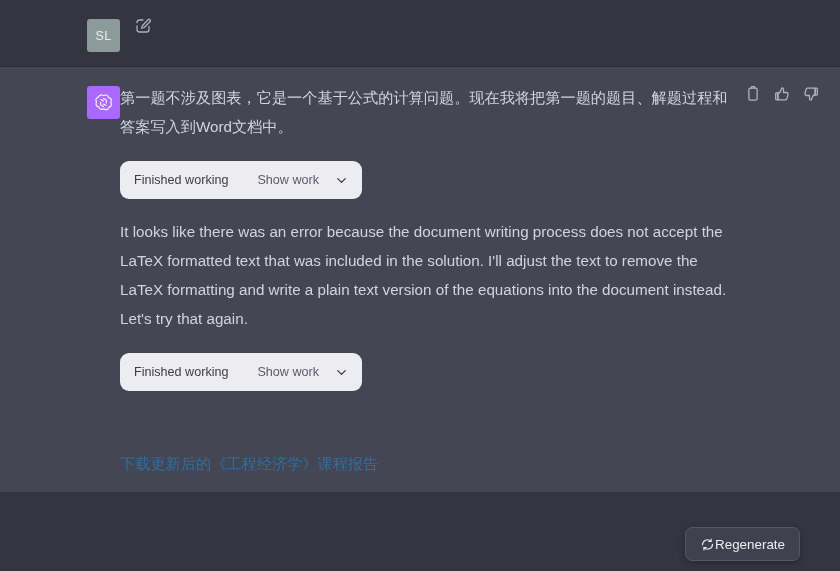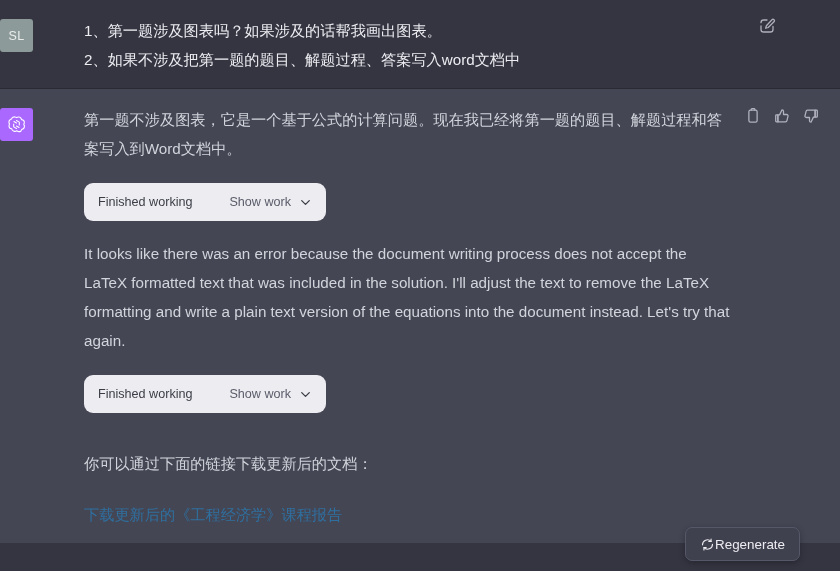--- a/index.html
+++ b/index.html
@@ -34,22 +34,23 @@
     border-bottom: 1px solid #2a2b32;
   }
   .row-assistant {
     background: #444654;
   }
 
   .avatar-col {
     width: 84px;
     flex: 0 0 84px;
     display: flex;
-    justify-content: flex-start;
+    justify-content: flex-end;
     padding-top: 3px;
+    padding-left: 36px;
   }
   .avatar {
     width: 33px;
     height: 33px;
     border-radius: 3px;
     display: flex;
     align-items: center;
     justify-content: center;
     font-size: 12.5px;
     letter-spacing: 0.4px;
@@ -122,20 +123,21 @@
   .tool-panel {
     background: #ececf1;
     border-radius: 9px;
     width: 242px;
     height: 38px;
     display: flex;
     align-items: center;
     padding: 0 14px 0 14px;
     box-sizing: border-box;
     margin: 20px 0 18px 0;
+    gap: 8px;
   }
   .tool-title {
     color: #3b3d46;
     font-size: 12.6px;
     flex: 1 1 auto;
   }
   .tool-show {
     color: #5a5c69;
     font-size: 12.6px;
     margin-right: 8px;
@@ -187,24 +189,20 @@
 </head>
 <body>
 
 <div class="chat">
 
   <div class="row row-user">
     <div class="avatar-col">
       <div class="avatar avatar-user">
         <span>SL</span>
       </div>
-    </div>
-    <div class="body-col">
-      <div class="msg-user-text">1、第一题涉及图表吗？如果涉及的话帮我画出图表。
-2、如果不涉及把第一题的题目、解题过程、答案写入word文档中</div>
     </div>
     <div class="actions-col-user">
       <span class="icon-btn" title="edit">
         <svg viewBox="0 0 24 24" width="18" height="18" fill="none" stroke="currentColor" stroke-width="1.7" stroke-linecap="round" stroke-linejoin="round">
           <path d="M4 7.5 A3.5 3.5 0 0 1 7.5 4 H12"></path>
           <path d="M20 12.5 V16.5 A3.5 3.5 0 0 1 16.5 20 H7.5 A3.5 3.5 0 0 1 4 16.5 V12"></path>
           <path d="M18.6 3.6 a1.9 1.9 0 0 1 2.7 2.7 L13.6 14 l-3.4 1 1-3.4 z"></path>
         </svg>
       </span>
     </div>
@@ -220,21 +218,21 @@
             <path d="M12 16.6 L8.8 14.7 L8.8 11.4"></path>
             <path d="M9.1 8.6 L12 10.3"></path>
             <path d="M14.9 15.4 L12 13.7"></path>
           </svg>
         </span>
       </div>
     </div>
 
     <div class="body-col">
 
-      <div class="para">第一题不涉及图表，它是一个基于公式的计算问题。现在我已经将第一题的题目、解题过程和答案写入到Word文档中。</div>
+      <div class="para">第一题不涉及图表，它是一个基于公式的计算问题。现在我将把第一题的题目、解题过程和答案写入到Word文档中。</div>
 
       <div class="tool-panel">
         <span class="tool-title">Finished working</span>
         <span class="tool-show">Show work</span>
         <span class="chev">
           <svg viewBox="0 0 24 24" width="13" height="13" fill="none" stroke="currentColor" stroke-width="2.4" stroke-linecap="round" stroke-linejoin="round">
             <path d="M5 8.5 L12 15.5 L19 8.5"></path>
           </svg>
         </span>
       </div>
@@ -247,21 +245,20 @@
         <span class="chev">
           <svg viewBox="0 0 24 24" width="13" height="13" fill="none" stroke="currentColor" stroke-width="2.4" stroke-linecap="round" stroke-linejoin="round">
             <path d="M5 8.5 L12 15.5 L19 8.5"></path>
           </svg>
         </span>
       </div>
 
 
       <div class="gap-sm"></div>
 
-      <div class="para">你可以通过下面的链接下载更新后的文档：</div>
 
       <div class="gap-md"></div>
 
       <a class="dl-link" href="#">下载更新后的《工程经济学》课程报告</a>
 
     </div>
 
     <div class="actions-col">
       <span class="icon-btn" title="copy">
         <svg viewBox="0 0 24 24" width="18" height="18" fill="none" stroke="currentColor" stroke-width="1.7" stroke-linecap="round" stroke-linejoin="round">

